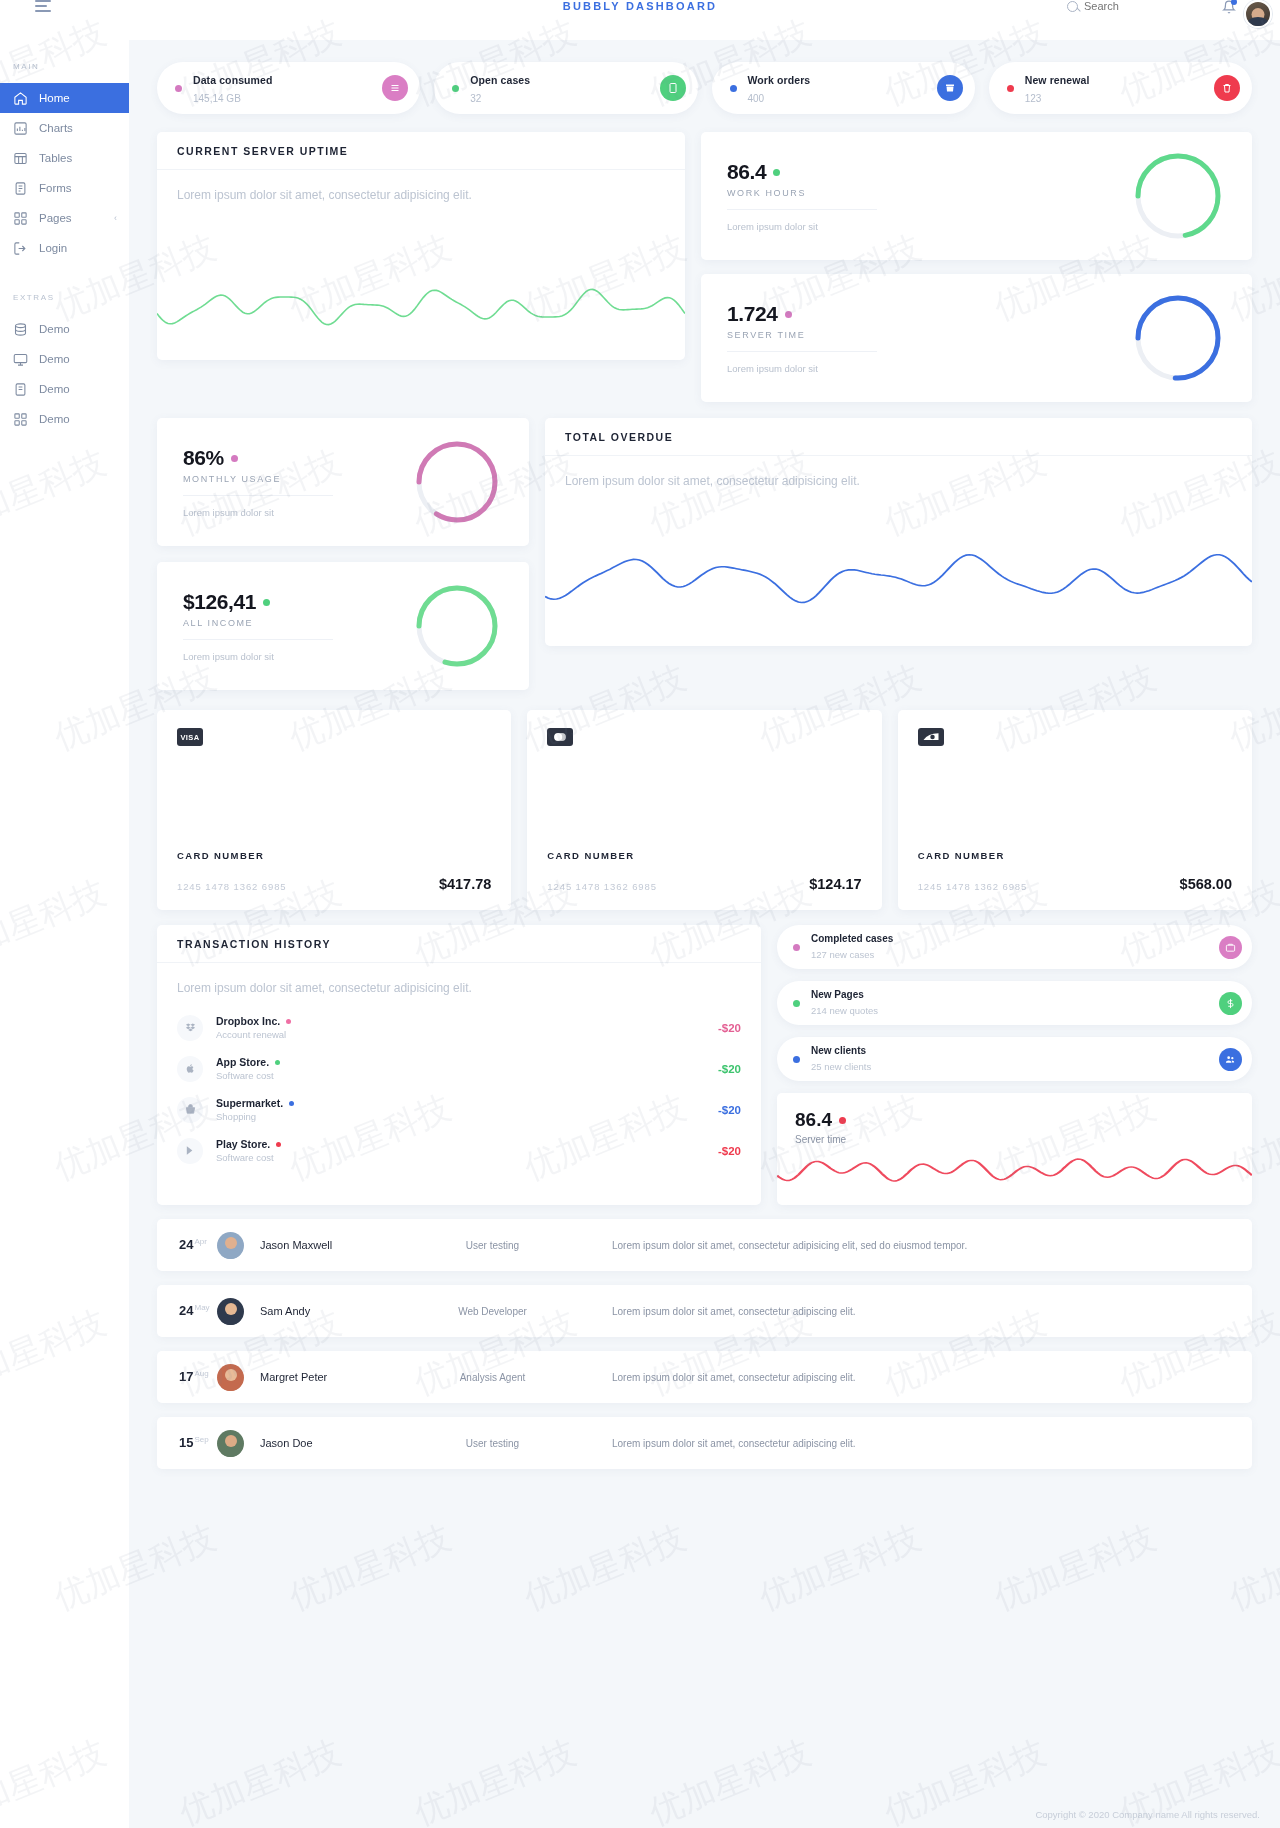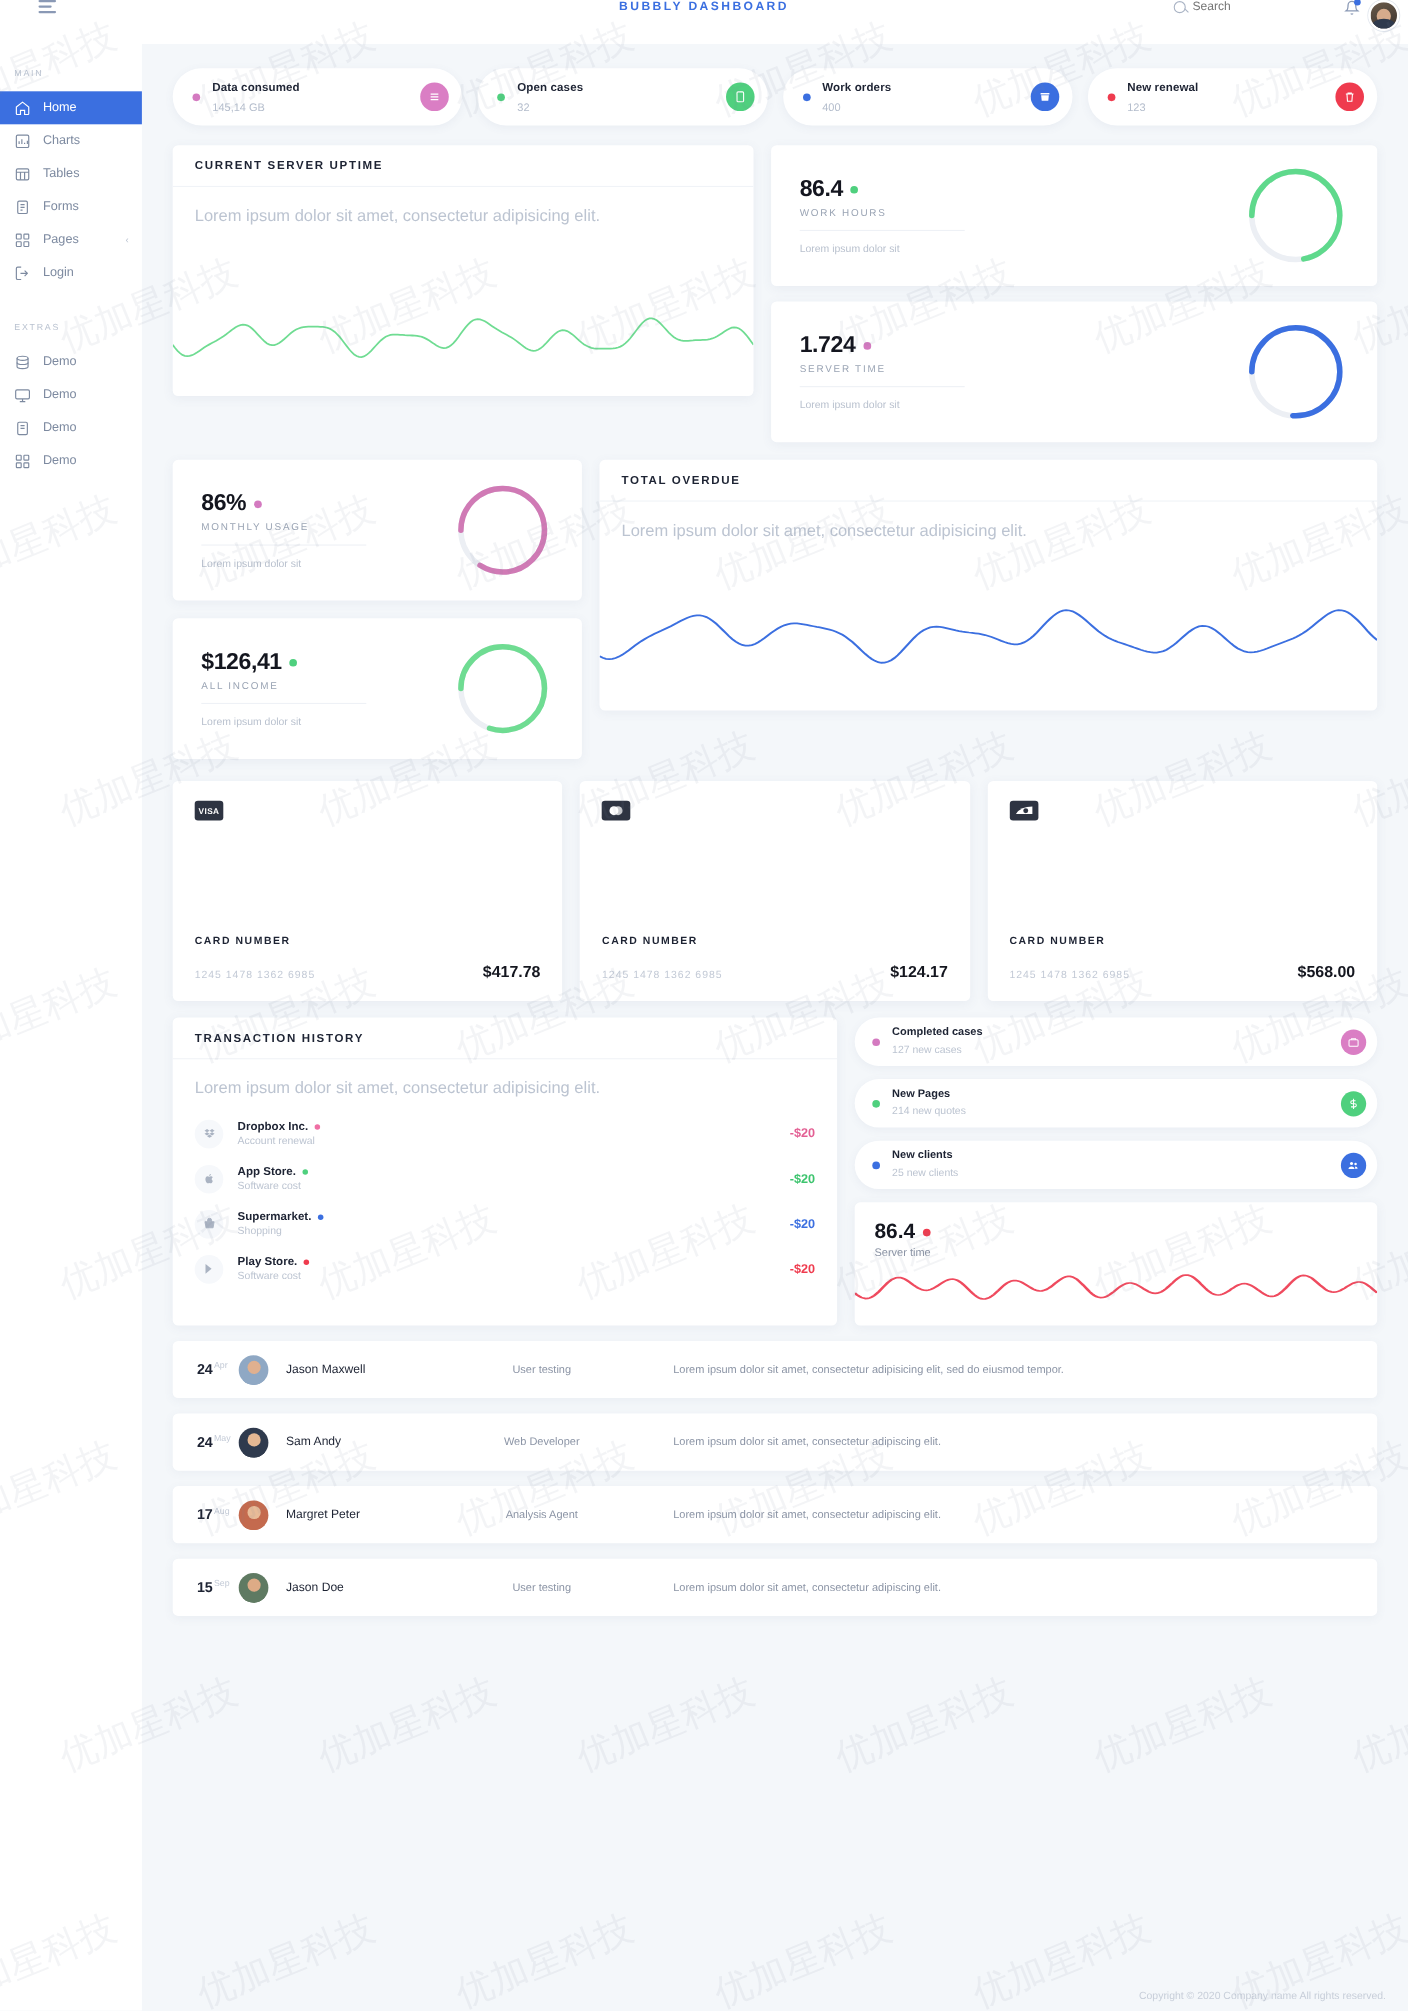--- a/index.html
+++ b/index.html
@@ -85,21 +85,21 @@
   }
   .stat-ico svg { width: 12px; height: 12px; }
 
   
   .card { background: #fff; border-radius: 5px; box-shadow: 0 2px 10px rgba(80,100,140,.07); }
   .card-head {
     height: 38px; display: flex; align-items: center; padding: 0 20px;
     border-bottom: 1px solid #f0f3f7;
     font-size: 10.5px; font-weight: bold; letter-spacing: 1.5px; color: #1d2333;
   }
-  .card-sub { font-size: 15px; color: #bcc4d1; padding: 18px 20px 0 20px; }
+  .card-sub { font-size: 12px; color: #bcc4d1; padding: 18px 20px 0 20px; }
 
   
   .row2 { display: flex; gap: 16px; margin-top: 18px; }
   .uptime-card { width: 528px; height: 228px; position: relative; overflow: hidden; }
   .spark { position: absolute; left: 0; bottom: 18px; width: 100%; }
   .side-col { flex: 1; display: flex; flex-direction: column; gap: 14px; }
   .donut-card { height: 128px; display: flex; align-items: center; padding: 0 26px; position: relative; }
   .donut-left { flex: 1; }
   .big-num { font-size: 21px; font-weight: bold; color: #14161f; letter-spacing: -.4px; display: flex; align-items: center; gap: 7px; }
   .big-num .d { width: 7px; height: 7px; border-radius: 50%; }

